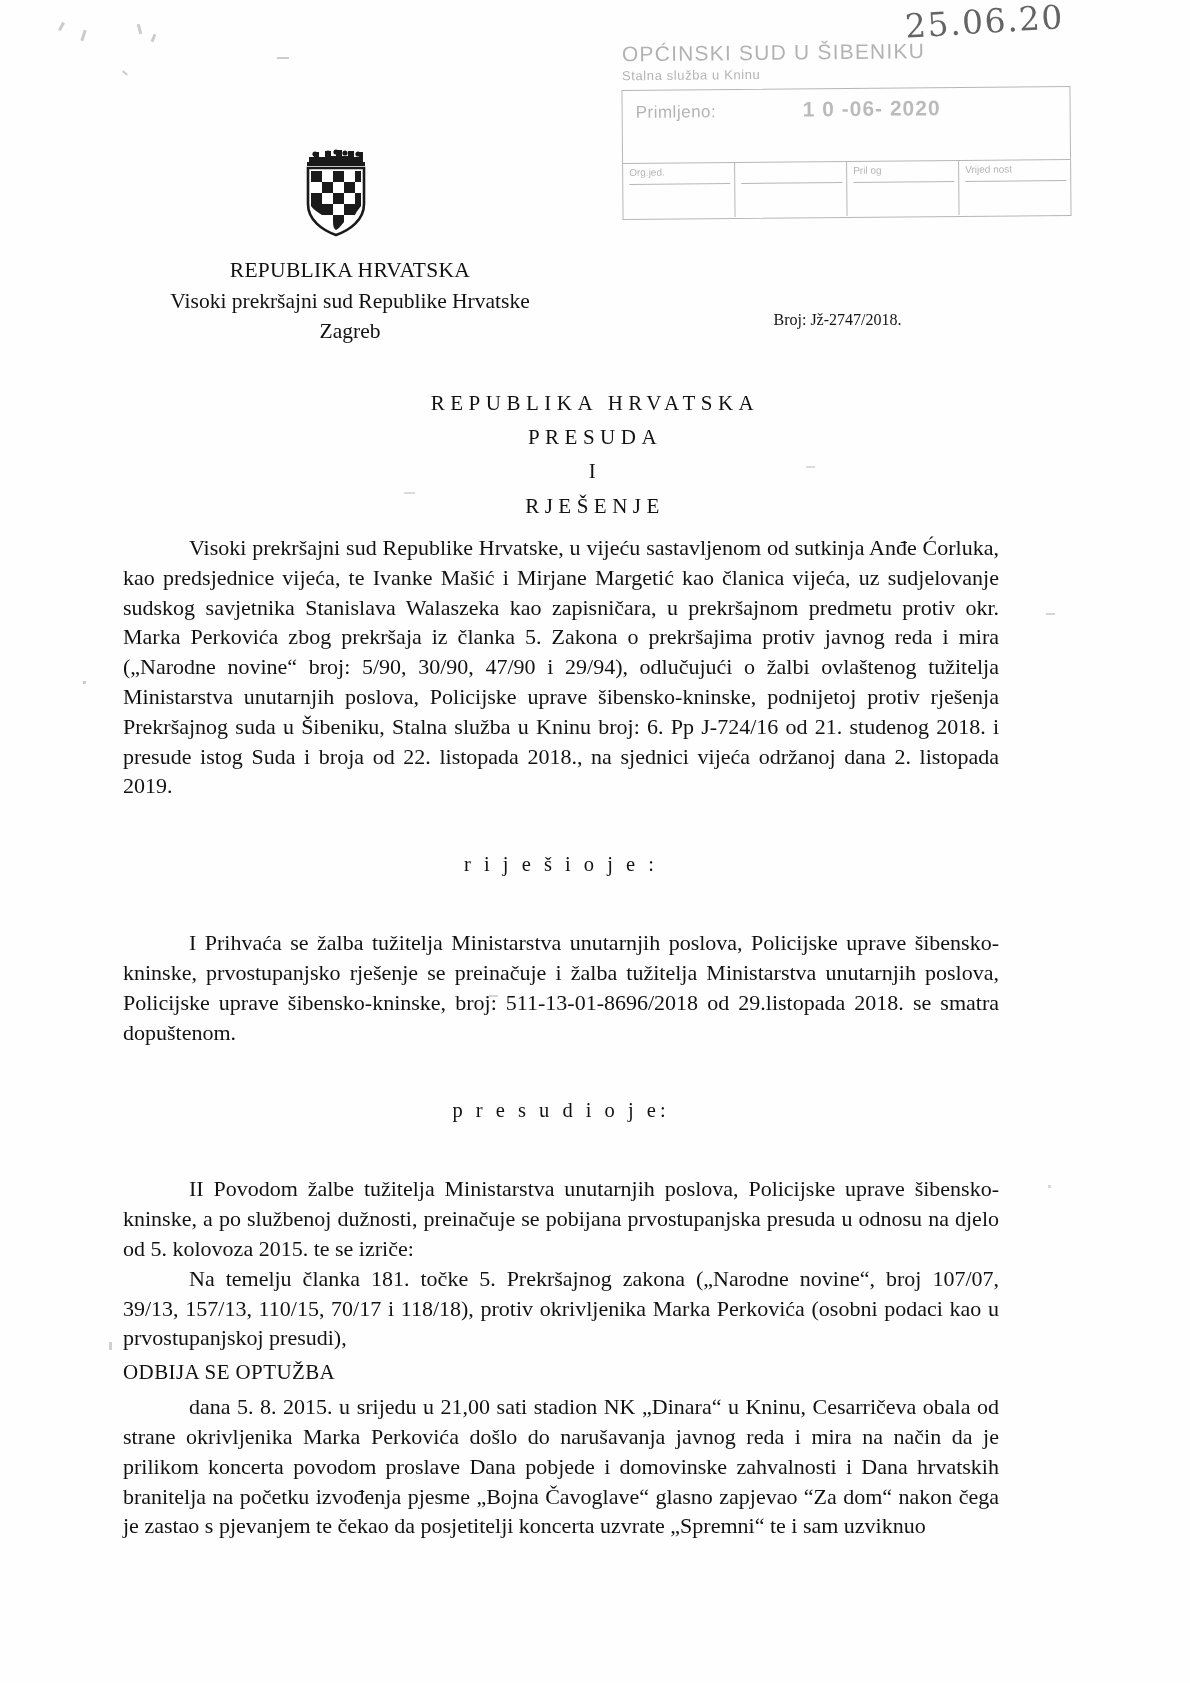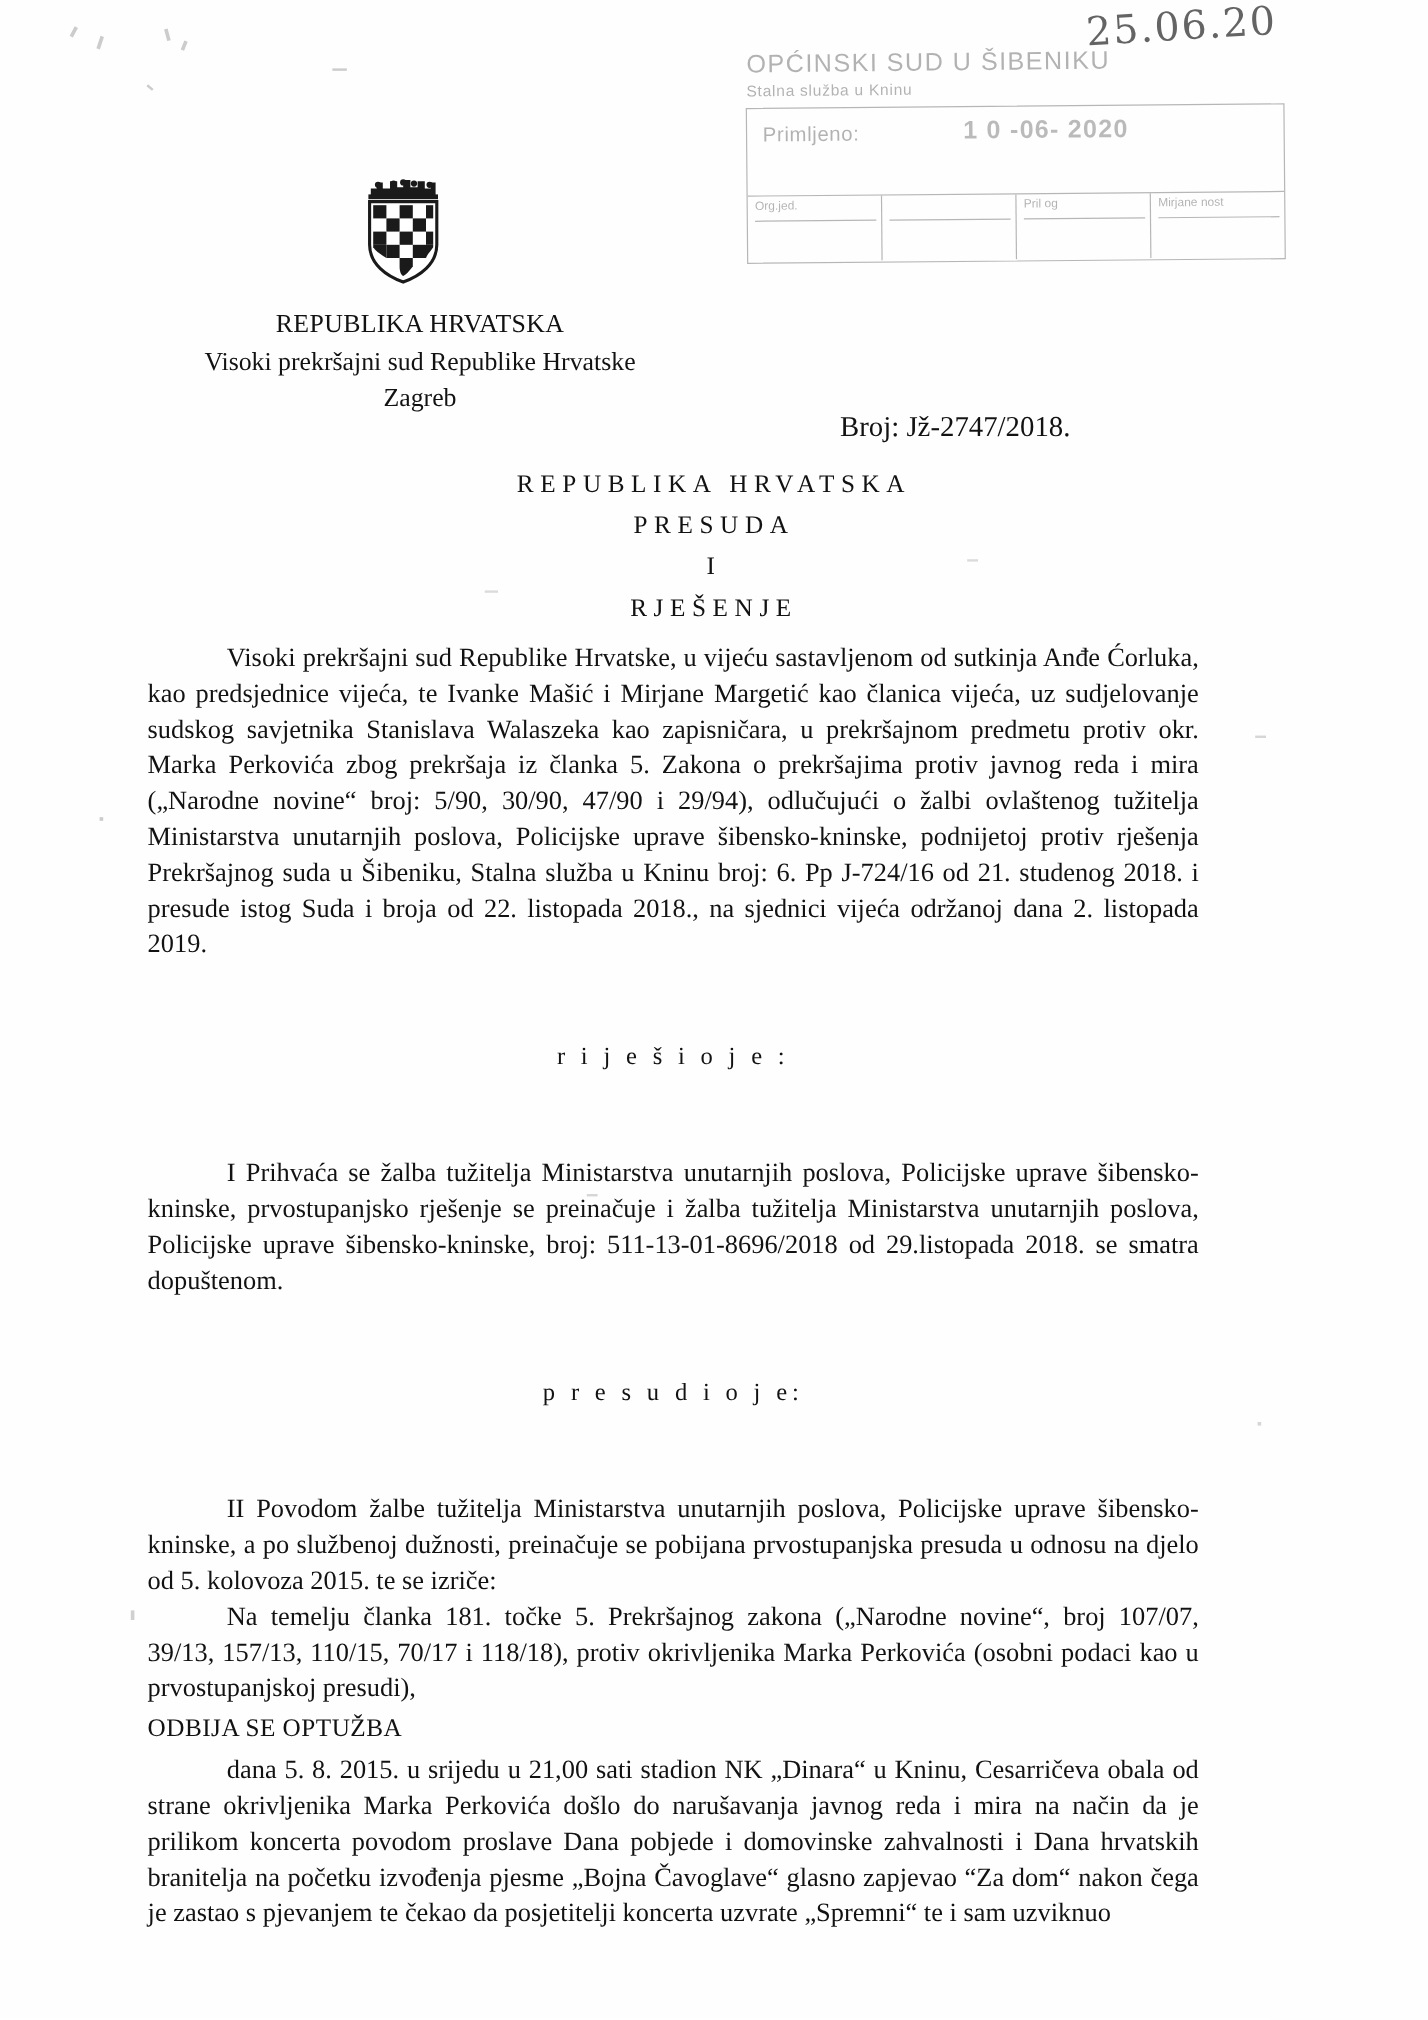--- a/index.html
+++ b/index.html
@@ -124,24 +124,23 @@
   }
   .lh-1 { font-size: 21.5px; letter-spacing: .3px; }
   .lh-2 { font-size: 21.5px; }
   .lh-3 { font-size: 21.5px; }
 
   .case-no {
     position: absolute;
     left: 700px;
     top: 311px;
     width: 275px;
-    text-align: left;
-    font-size: 24px;
-    white-space: nowrap;
-    margin-top: 32px;
+    text-align: center;
+    font-size: 16px;
+    white-space: nowrap;
   }
 
   
   .doc-title {
     position: absolute;
     left: 0;
     top: 386px;
     width: 1190px;
     text-align: center;
   }
@@ -165,21 +164,21 @@
     line-height: 1.355;
     text-align: justify;
     text-justify: inter-word;
     text-indent: 66px;
     hyphens: none;
   }
   .sect-head {
     text-align: center;
     font-size: 20.5px;
     letter-spacing: 4px;
-    margin: 17px;
+    margin: 0;
     white-space: nowrap;
   }
   .center-head {
     text-align: left;
     font-size: 21px;
     margin: 0;
     letter-spacing: .4px;
   }
   .spacer-lg { height: 52px; }
   .spacer-xs { height: 7px; }
@@ -224,21 +223,21 @@
         <div class="stamp-cell">
             <div class="sub">Org.jed.</div>
           </div>
         <div class="stamp-cell">
             <div class="sub"></div>
           </div>
         <div class="stamp-cell">
             <div class="sub">Pril og</div>
           </div>
         <div class="stamp-cell">
-            <div class="sub">Mirjane nost</div>
+            <div class="sub">Vrijed nost</div>
           </div>
       </div>
     </div>
   </div>
 
   <svg class="coa" viewBox="0 0 66 96">
     <g>
 
       <path d="M6,22 L6,15 L11,15 L11,10 L16,10 L16,15 L22,15 L22,9 L28,9 L28,14 L33,14 L33,8 L39,8 L39,14 L45,14 L45,9 L51,9 L51,15 L56,15 L56,10 L60,10 L60,22 Z" fill="#1a1a1a"></path>
       <circle cx="12" cy="12" r="2.6" fill="#1a1a1a"></circle>

